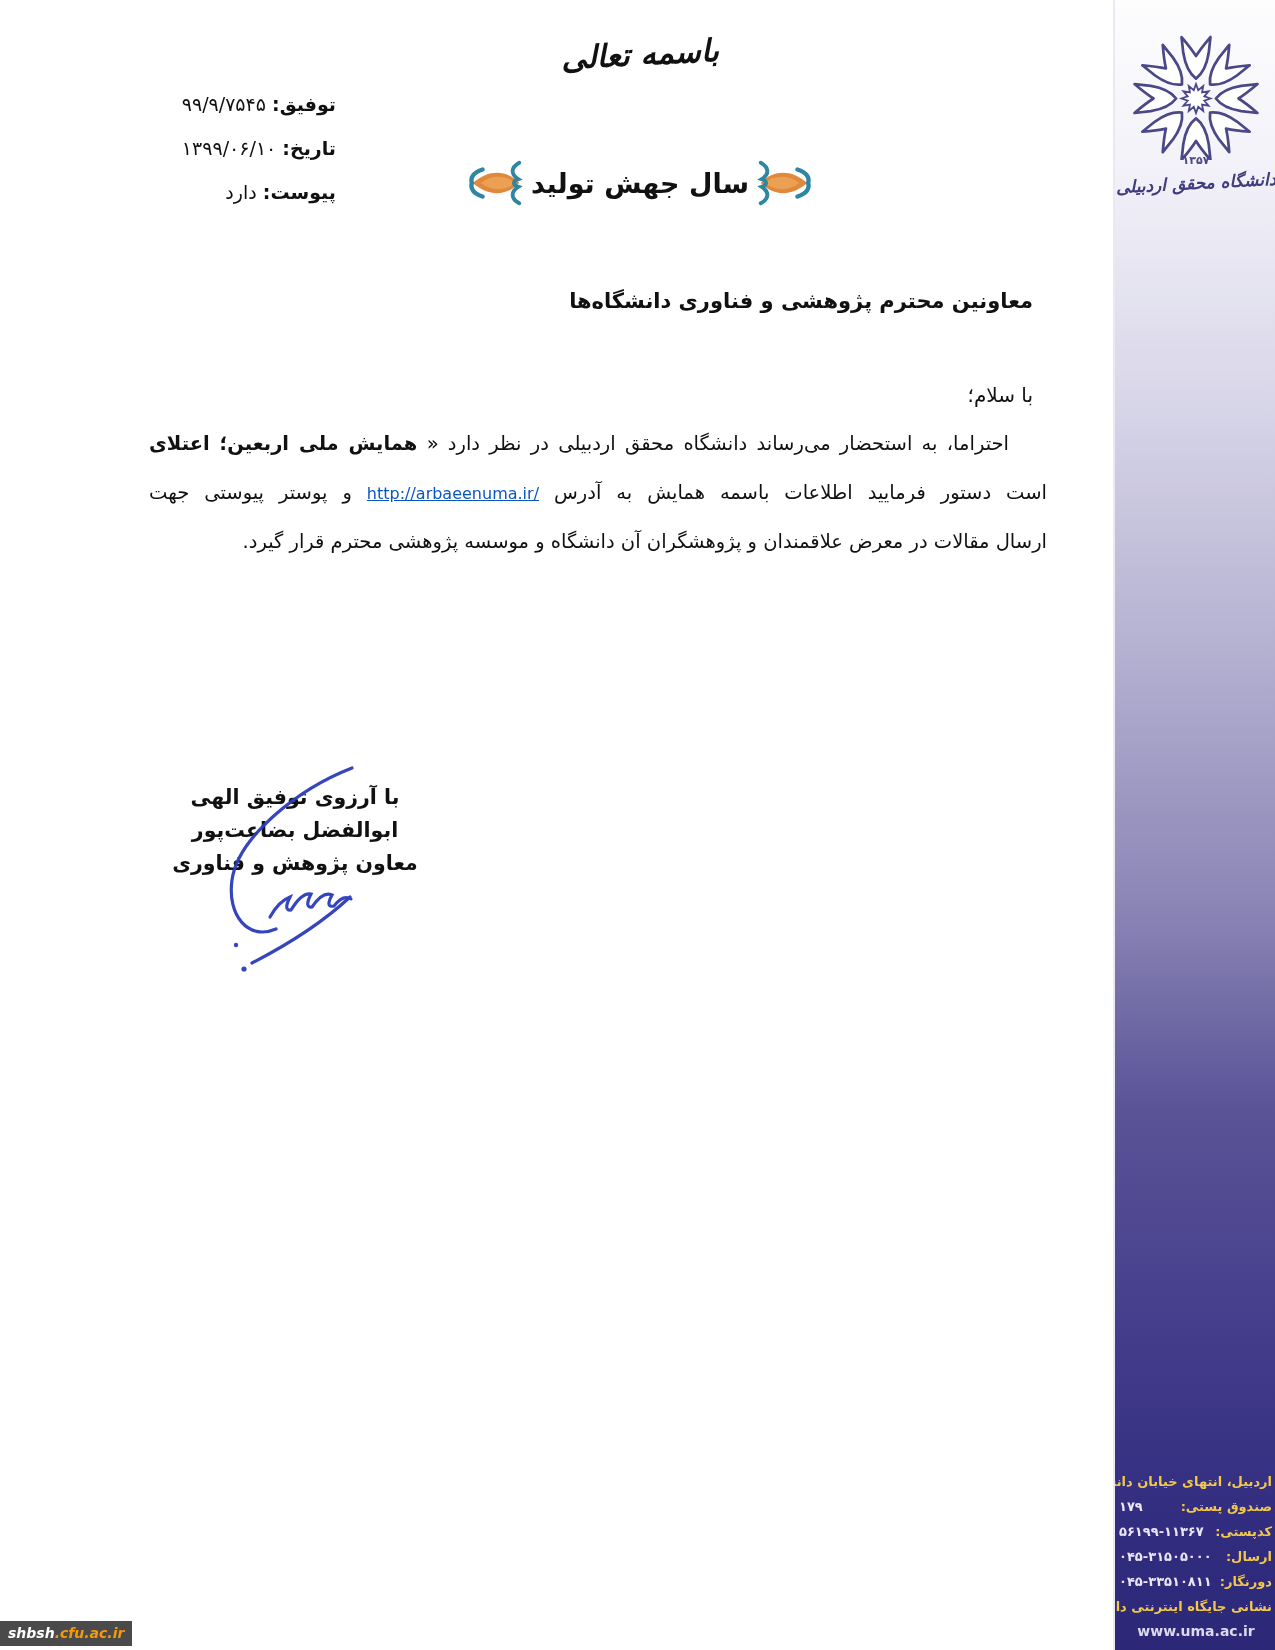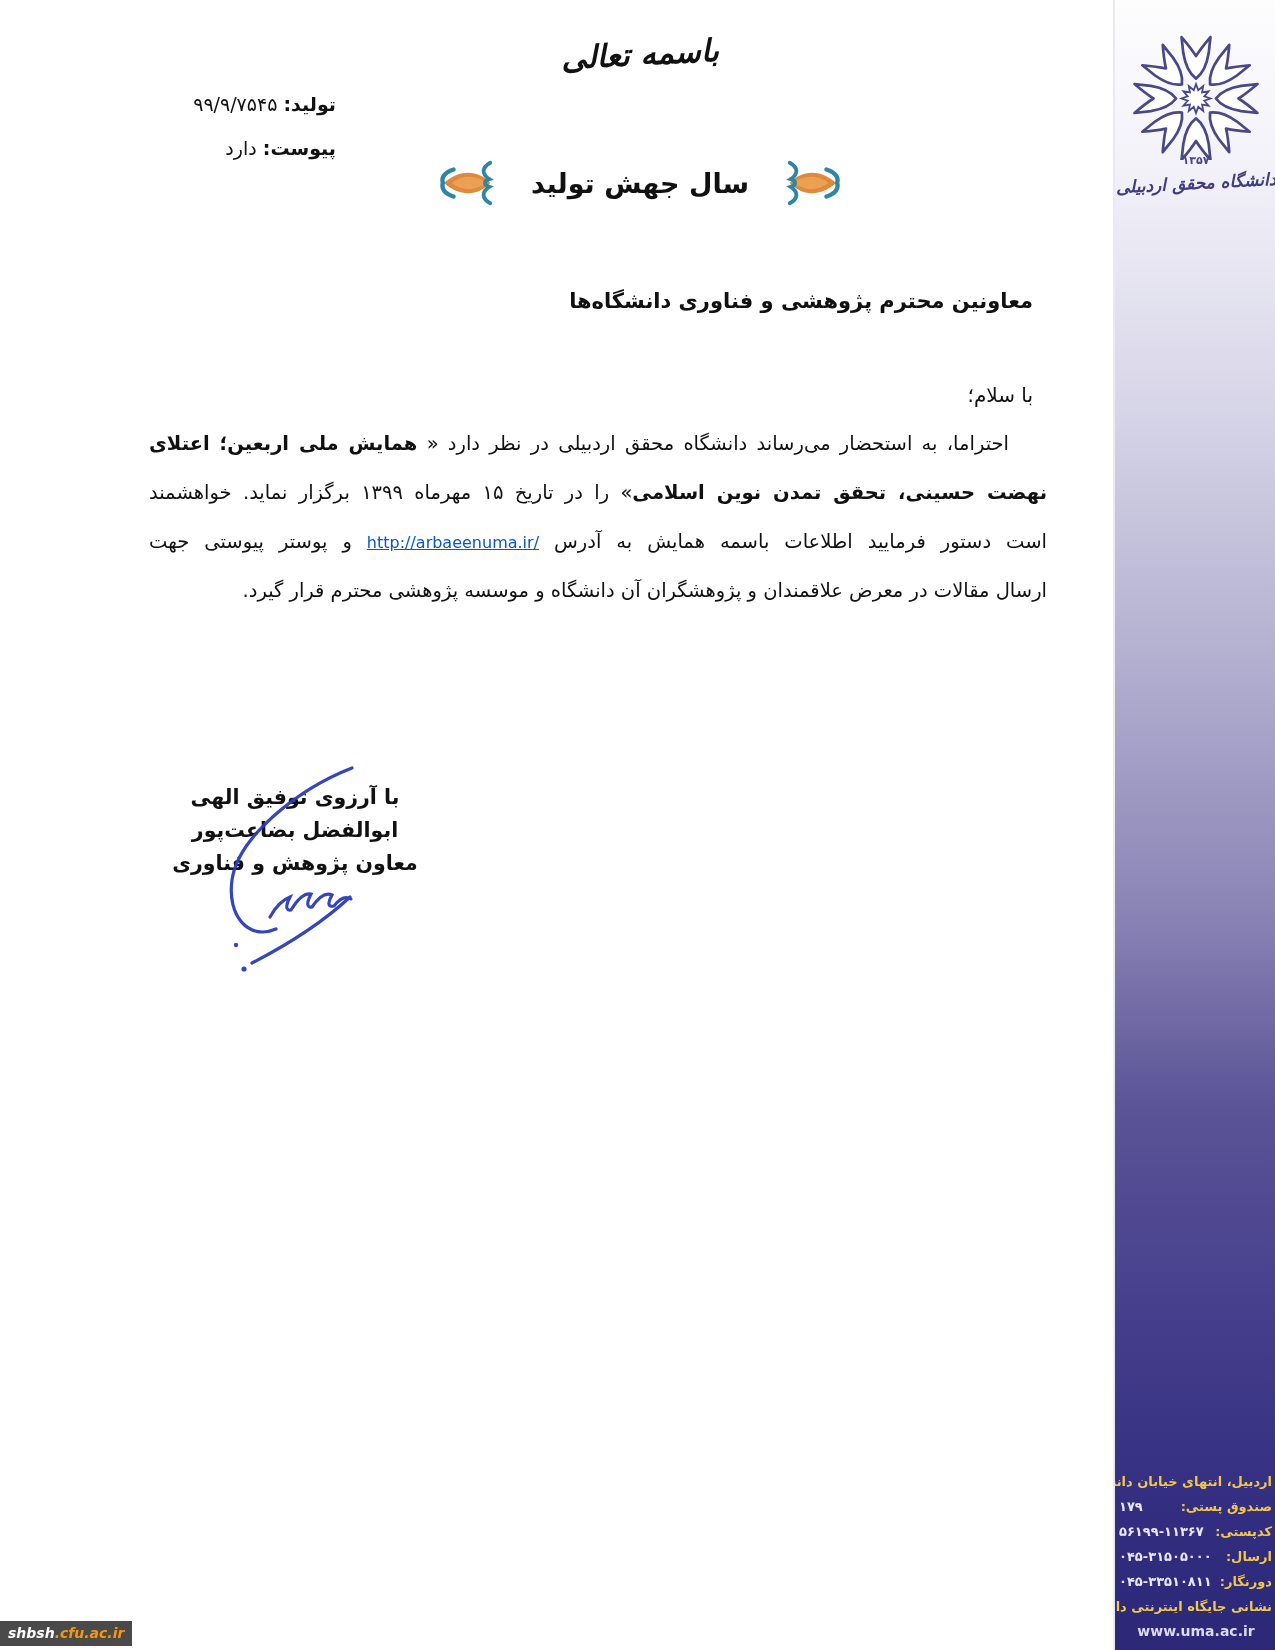--- a/index.html
+++ b/index.html
@@ -34,21 +34,21 @@
   .meta{position:absolute;top:82px;left:108px;width:228px;direction:rtl;text-align:right;
         font-size:19px;line-height:44px;}
   .meta .lbl{font-weight:bold;}
   .meta .val{direction:ltr;unicode-bidi:isolate;}
 
   .besmellah{position:absolute;top:36px;left:460px;width:360px;text-align:center;
       font-size:31px;font-weight:bold;font-style:italic;transform:rotate(-3deg);
       letter-spacing:-1px;}
 
   .slogan{position:absolute;top:160px;left:440px;width:400px;display:flex;
-      align-items:center;justify-content:space-between;gap:4px;direction:rtl;}
+      align-items:center;justify-content:center;gap:4px;direction:rtl;}
   .slogan-text{font-size:27px;font-weight:bold;white-space:nowrap;}
   .orn{width:58px;height:46px;flex:0 0 auto;}
   .orn.right{transform:scaleX(-1);}
 
   
   .recipient{position:absolute;top:289px;left:135px;width:898px;direction:rtl;
       text-align:right;font-size:21px;font-weight:bold;}
   .salutation{position:absolute;top:383px;left:135px;width:898px;direction:rtl;
       font-size:20px;}
   .paragraph{position:absolute;top:419px;left:135px;width:898px;direction:rtl;
@@ -118,22 +118,26 @@
             <span class="c-value">۰۴۵-۳۳۵۱۰۸۱۱</span>
           </div>
         </div>
       <div class="c-line">نشانی جایگاه اینترنتی دانشگاه</div>
       <div class="c-site">www.uma.ac.ir</div>
     </div>
   </div>
 
   <div class="meta">
     <div>
-      <span class="lbl">تولید:</span>
+      <span class="lbl">توفیق:</span>
       <span class="val">۹۹/۹/۷۵۴۵</span>
+    </div>
+    <div>
+      <span class="lbl">تاریخ:</span>
+      <span class="val">۱۳۹۹/۰۶/۱۰</span>
     </div>
     <div>
       <span class="lbl">پیوست:</span>
       <span>دارد</span>
     </div>
   </div>
 
   <div class="besmellah">باسمه تعالی</div>
 
   <div class="slogan">
@@ -151,21 +155,20 @@
       <path d="M52,2 C43,7 43,14 51,19 C45,21 45,25 51,27 C43,32 43,39 52,44" stroke="#2f86a3" stroke-width="4" fill="none" stroke-linecap="round"></path>
     </svg>
   </div>
 
   <div class="recipient">معاونین محترم پژوهشی و فناوری دانشگاه‌ها</div>
 
   <div class="salutation">با سلام؛</div>
 
   <div class="paragraph" id="paragraph">
       <div class="pline indent"><span>احتراما، به استحضار می‌رساند دانشگاه محقق اردبیلی در نظر دارد « </span><span class="b">همایش ملی اربعین؛ اعتلای</span></div>
-      <div class="pline"><span class="b">نهضت حسینی، تحقق تمدن نوین اسلامی</span><span>» را در تاریخ ۱۵ مهرماه ۱۳۹۹ برگزار نماید. خواهشمند</span></div>
       <div class="pline"><span>است دستور فرمایید اطلاعات باسمه همایش به آدرس </span><span class="url">http://arbaeenuma.ir/</span><span> و پوستر پیوستی جهت</span></div>
       <div class="pline last"><span>ارسال مقالات در معرض علاقمندان و پژوهشگران آن دانشگاه و موسسه پژوهشی محترم قرار گیرد.</span></div>
     </div>
 
   <div class="closing" id="closing">
       <div>با آرزوی توفیق الهی</div>
       <div>ابوالفضل بضاعت‌پور</div>
       <div>معاون پژوهش و فناوری</div>
     </div>
 

